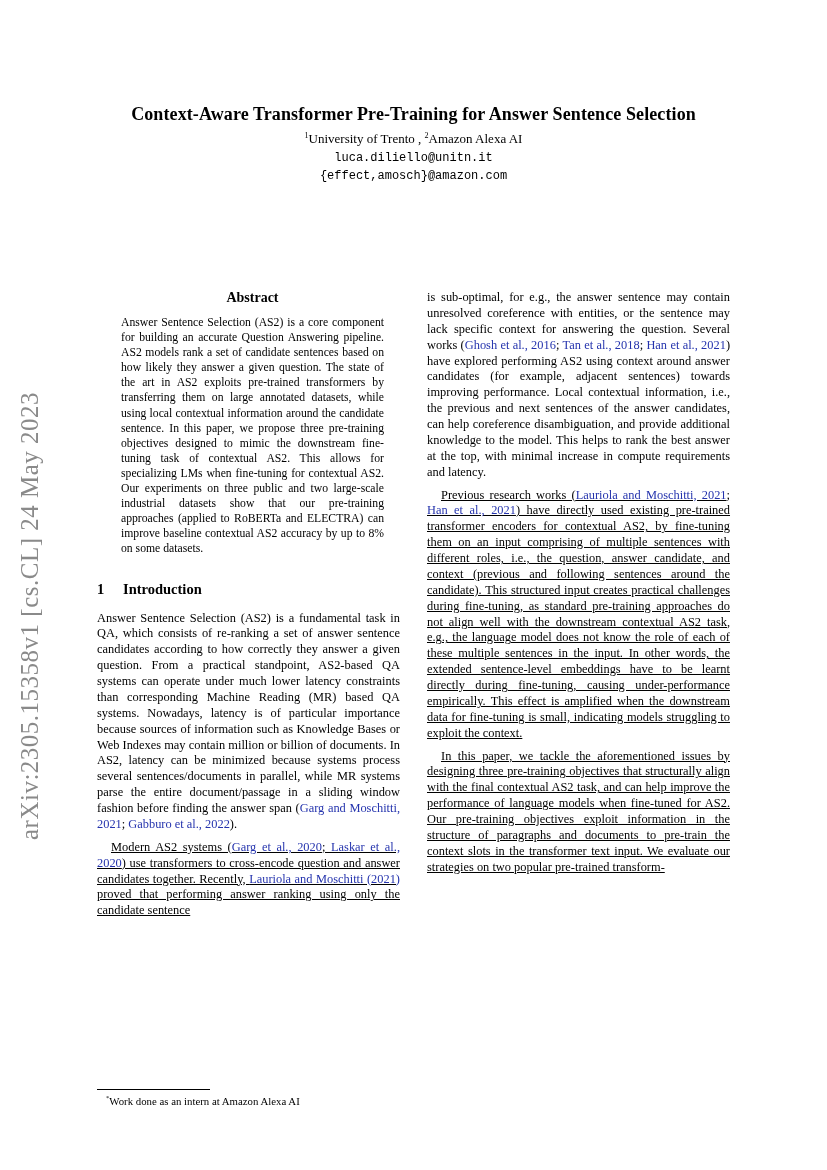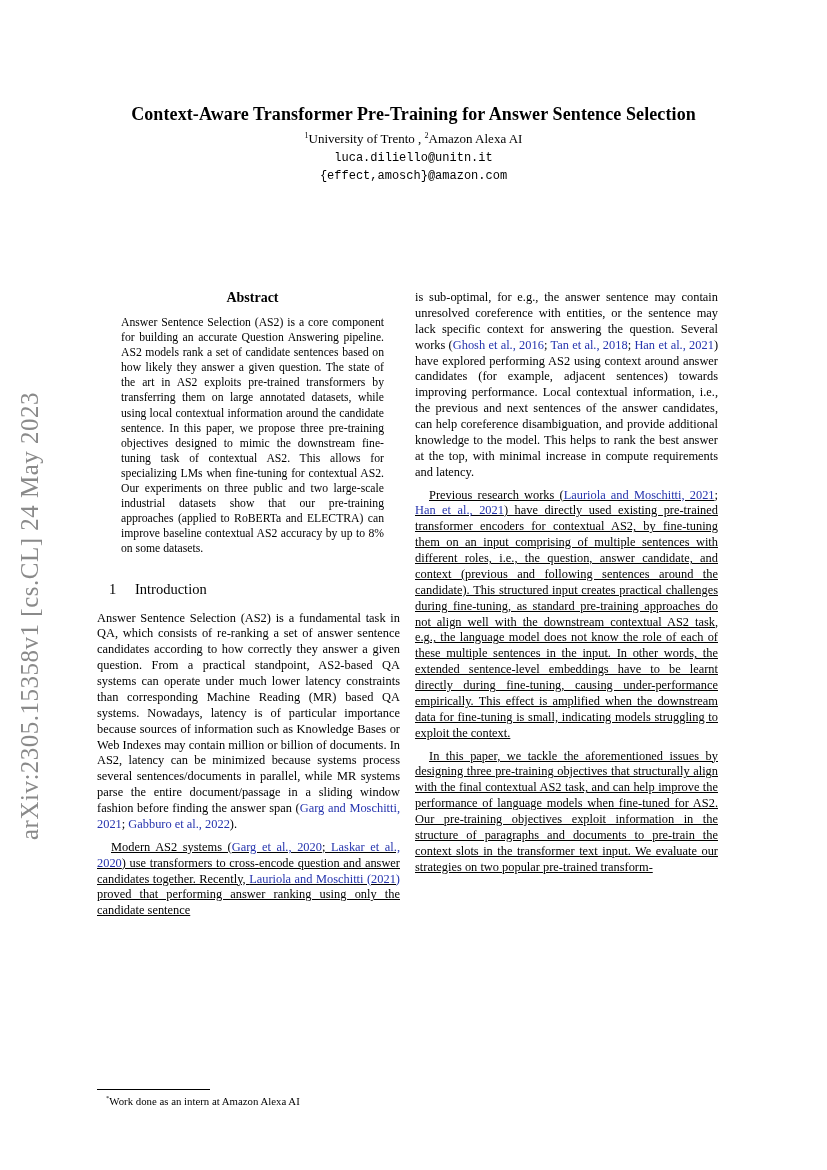--- a/index.html
+++ b/index.html
@@ -18,28 +18,28 @@
   .header { padding-top:104px; text-align:center; }
   .title { font-size:18px; font-weight:bold; letter-spacing:0.1px; }
   .authors { margin-top:36px; font-size:13.5px; font-weight:bold; }
   .affiliations { margin-top:6px; font-size:13px;text-align:center; }
   .email {
     margin-top:4px; font-size:12px;
     font-family:"Liberation Mono","DejaVu Sans Mono",monospace;
   }
   .columns {
     position:absolute; top:290px; left:97px; width:633px; height:818px;
-    display:flex; gap:15px;
+    display:flex; gap:27px;
   }
   .col { width:303px; }
   .col.left { display:flex; flex-direction:column; }
   .abstract { padding:0 16px 0 24px; }
   .abstract-heading { text-align:center; font-weight:bold; font-size:14px; margin-bottom:9px; }
   .abstract-text { font-size:11.7px; line-height:1.29; text-align:justify;margin-top:8px; }
-  .section-heading { margin:24px 0 13px 12px; font-size:14.5px; font-weight:normal; }
+  .section-heading { margin:24px 0 13px 0; font-size:14.5px; font-weight:bold; }
   .section-number { display:inline-block; min-width:26px; }
   .body-par { font-size:12.4px; line-height:1.28; text-align:justify; }
   .body-par.indent { text-indent:14px; margin-top:7px;text-decoration:underline; }
   .cite { color:var(--cite,#2433ad); }
   .sup { vertical-align:super; font-size:0.62em; line-height:0; }
   .footnote { margin-top:auto; font-size:10.8px; }
   .footnote-rule { width:113px; border-top:1px solid #000; margin-bottom:5px; }
   .footnote-text { line-height:1.25; padding-left:9px; }
 </style>
 </head>

